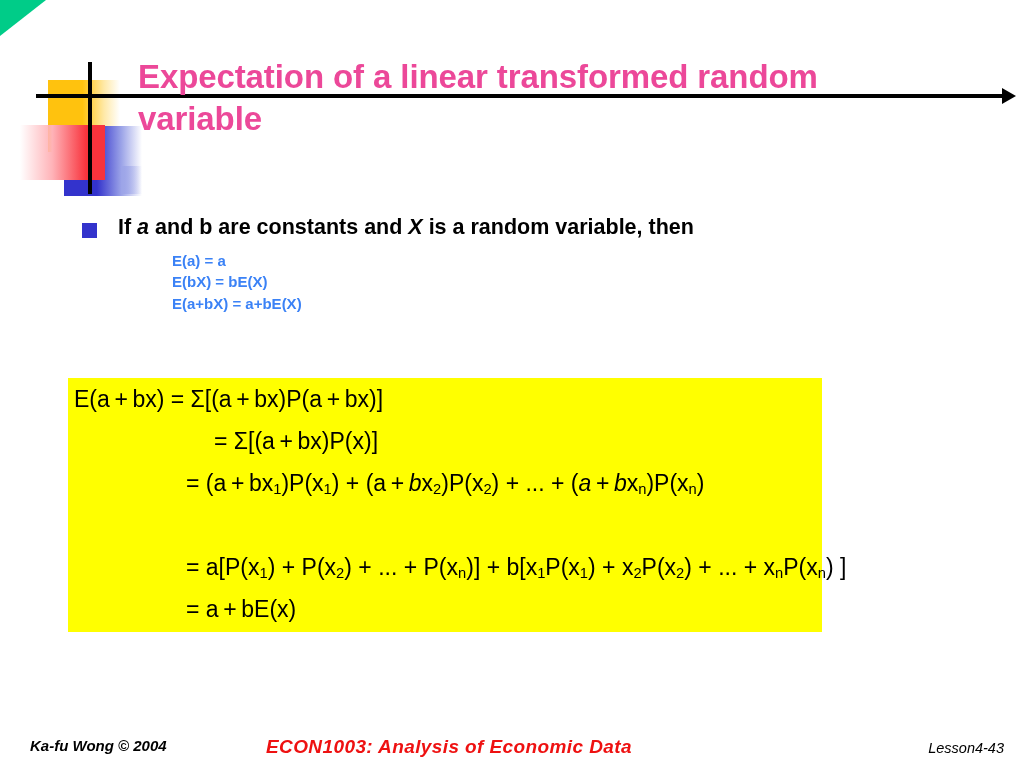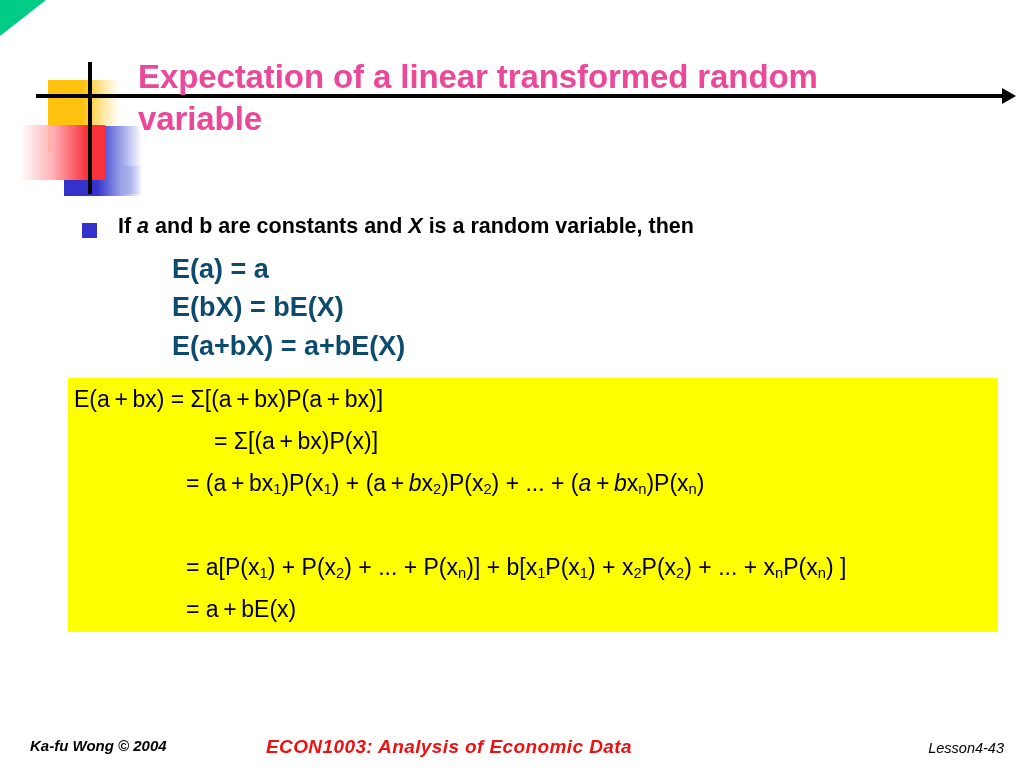--- a/index.html
+++ b/index.html
@@ -106,21 +106,21 @@
     letter-spacing: -0.1px;
   }
 
   
   .bullet-row {
     position: absolute;
     left: 82px;
     top: 216px;
     width: 900px;
     display: flex;
-    align-items: flex-start;
+    align-items: flex-end;
   }
   .bullet-square {
     width: 15px;
     height: 15px;
     background: #3333cc;
     flex: 0 0 auto;
     margin-top: 7px;
   }
   .bullet-text {
     margin-left: 21px;
@@ -130,35 +130,35 @@
     line-height: 1.0;
     white-space: nowrap;
   }
   .bullet-text .it {
     font-style: italic;
   }
   .eq-list {
     position: absolute;
     left: 172px;
     top: 250px;
-    font-size: 27px;
-    font-weight: bold;
-    color: #0c4a6e;
+    font-size: 15px;
+    font-weight: bold;
+    color: #3b82f6;
   }
   .eq-list div {
     line-height: 1.42;
     white-space: nowrap;
   }
 
   
   .derivation-box {
     position: absolute;
     left: 68px;
     top: 378px;
-    width: 930px;
+    width: 754px;
     height: 254px;
     background: #ffff00;
     color: #000000;
   }
   .deriv-line {
     position: absolute;
     font-size: 23px;
     line-height: 1;
     white-space: nowrap;
     font-family: "Liberation Sans", sans-serif;

